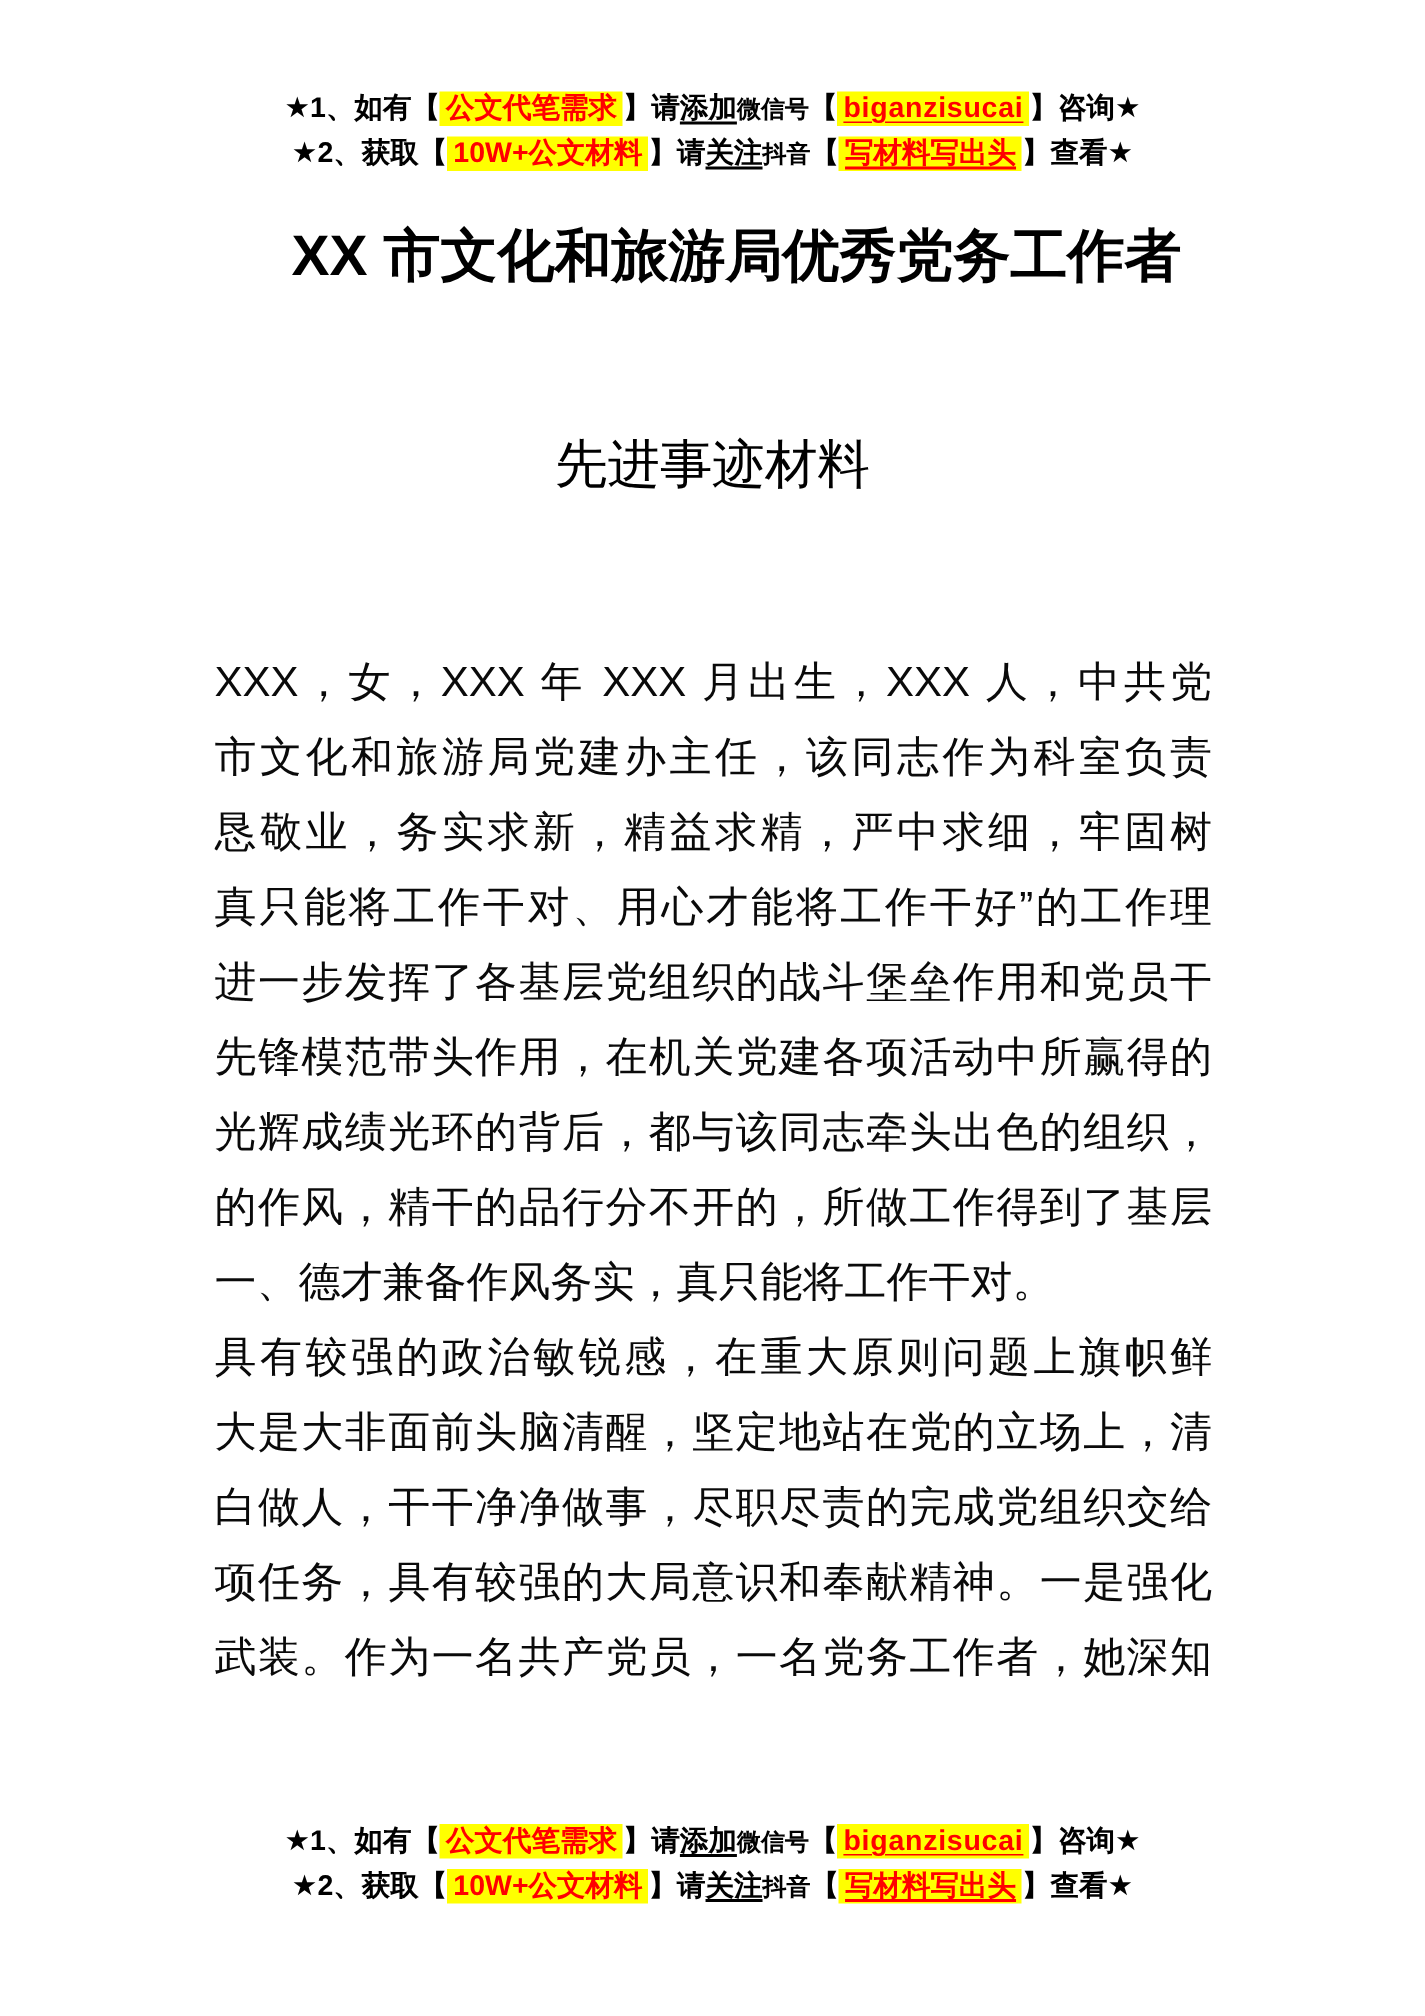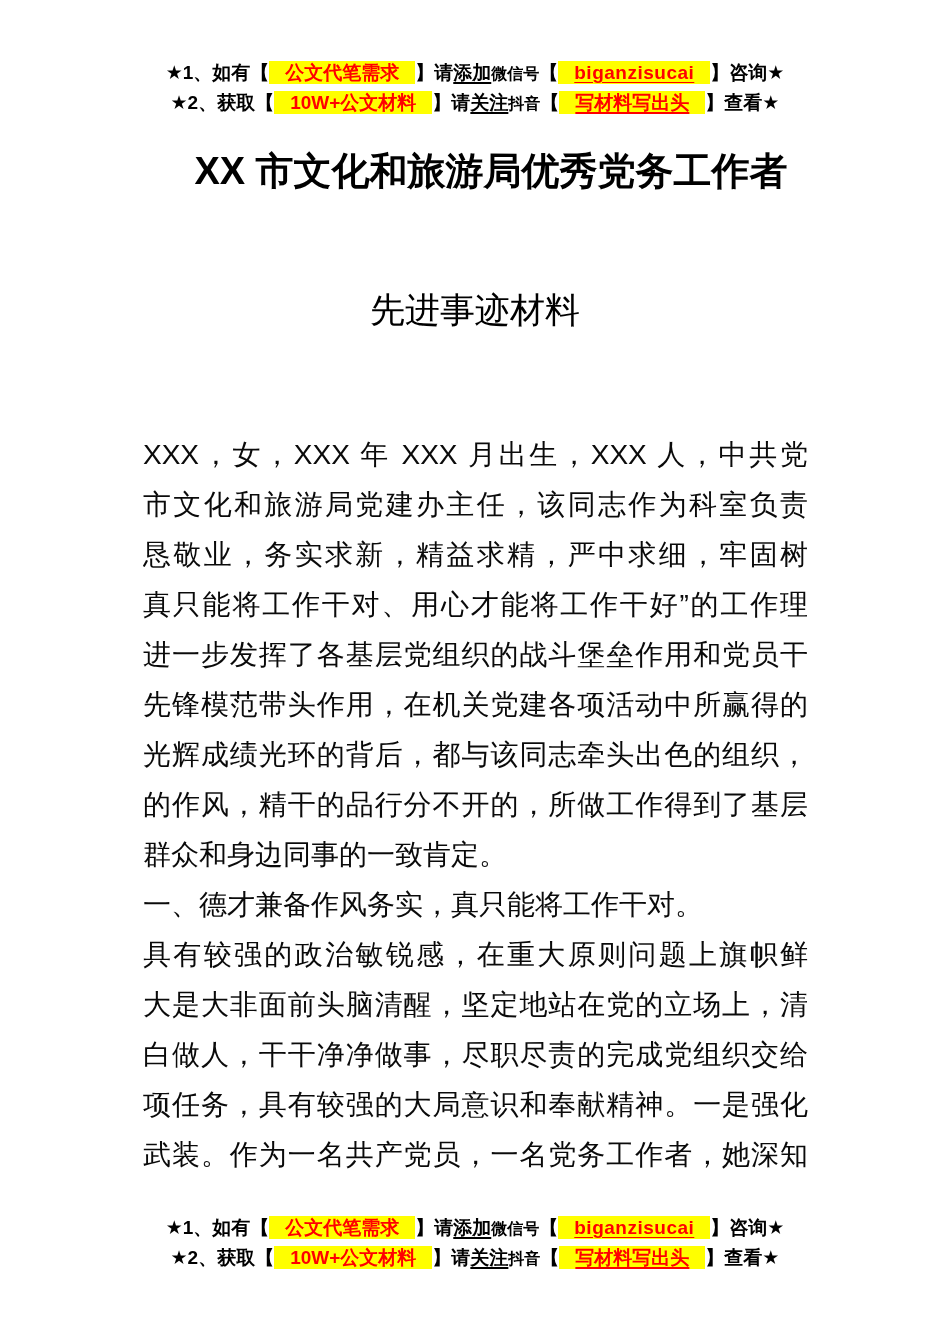--- a/index.html
+++ b/index.html
@@ -25,21 +25,21 @@
     font-size: 19px;
     line-height: 29px;
     color: #000000;
     white-space: nowrap;
   }
   .promo.header { top: 58px; }
   .promo.footer { top: 1213px; }
   .pseg { display: inline; margin-top: 44px; }
   .pseg.hl {
     background: #ffff00;
-    padding: 1px 16px;
+    padding: 1px 4px;
   }
   .pseg.red { color: #ff0000; }
   .pseg.u {
     text-decoration: underline;
     text-decoration-thickness: 2px;
     text-underline-offset: 3px;
   }
   .pseg.small { font-size: 16px; }
   .pseg.latin { letter-spacing: 0.5px; text-decoration: underline; }
   
@@ -113,21 +113,20 @@
 
 <div class="body-block">
   <div class="bline j">XXX，女，XXX 年 XXX 月出生，XXX 人，中共党员，现为 XXX</div>
   <div class="bline j">市文化和旅游局党建办主任，该同志作为科室负责人，勤</div>
   <div class="bline j">恳敬业，务实求新，精益求精，严中求细，牢固树立“认</div>
   <div class="bline j">真只能将工作干对、用心才能将工作干好”的工作理念，</div>
   <div class="bline j">进一步发挥了各基层党组织的战斗堡垒作用和党员干部的</div>
   <div class="bline j">先锋模范带头作用，在机关党建各项活动中所赢得的串串</div>
   <div class="bline j">光辉成绩光环的背后，都与该同志牵头出色的组织，务实</div>
   <div class="bline j">的作风，精干的品行分不开的，所做工作得到了基层广大</div>
-  <div class="bline">群众和身边同事的一致肯定。</div>
   <div class="bline">一、德才兼备作风务实，真只能将工作干对。</div>
   <div class="bline j">具有较强的政治敏锐感，在重大原则问题上旗帜鲜明，在</div>
   <div class="bline j">大是大非面前头脑清醒，坚定地站在党的立场上，清清白</div>
   <div class="bline j">白做人，干干净净做事，尽职尽责的完成党组织交给的各</div>
   <div class="bline j">项任务，具有较强的大局意识和奉献精神。一是强化理论</div>
   <div class="bline j">武装。作为一名共产党员，一名党务工作者，她深知勤于</div>
 </div>
 
 <div class="promo footer">
   <div class="promo-line">

